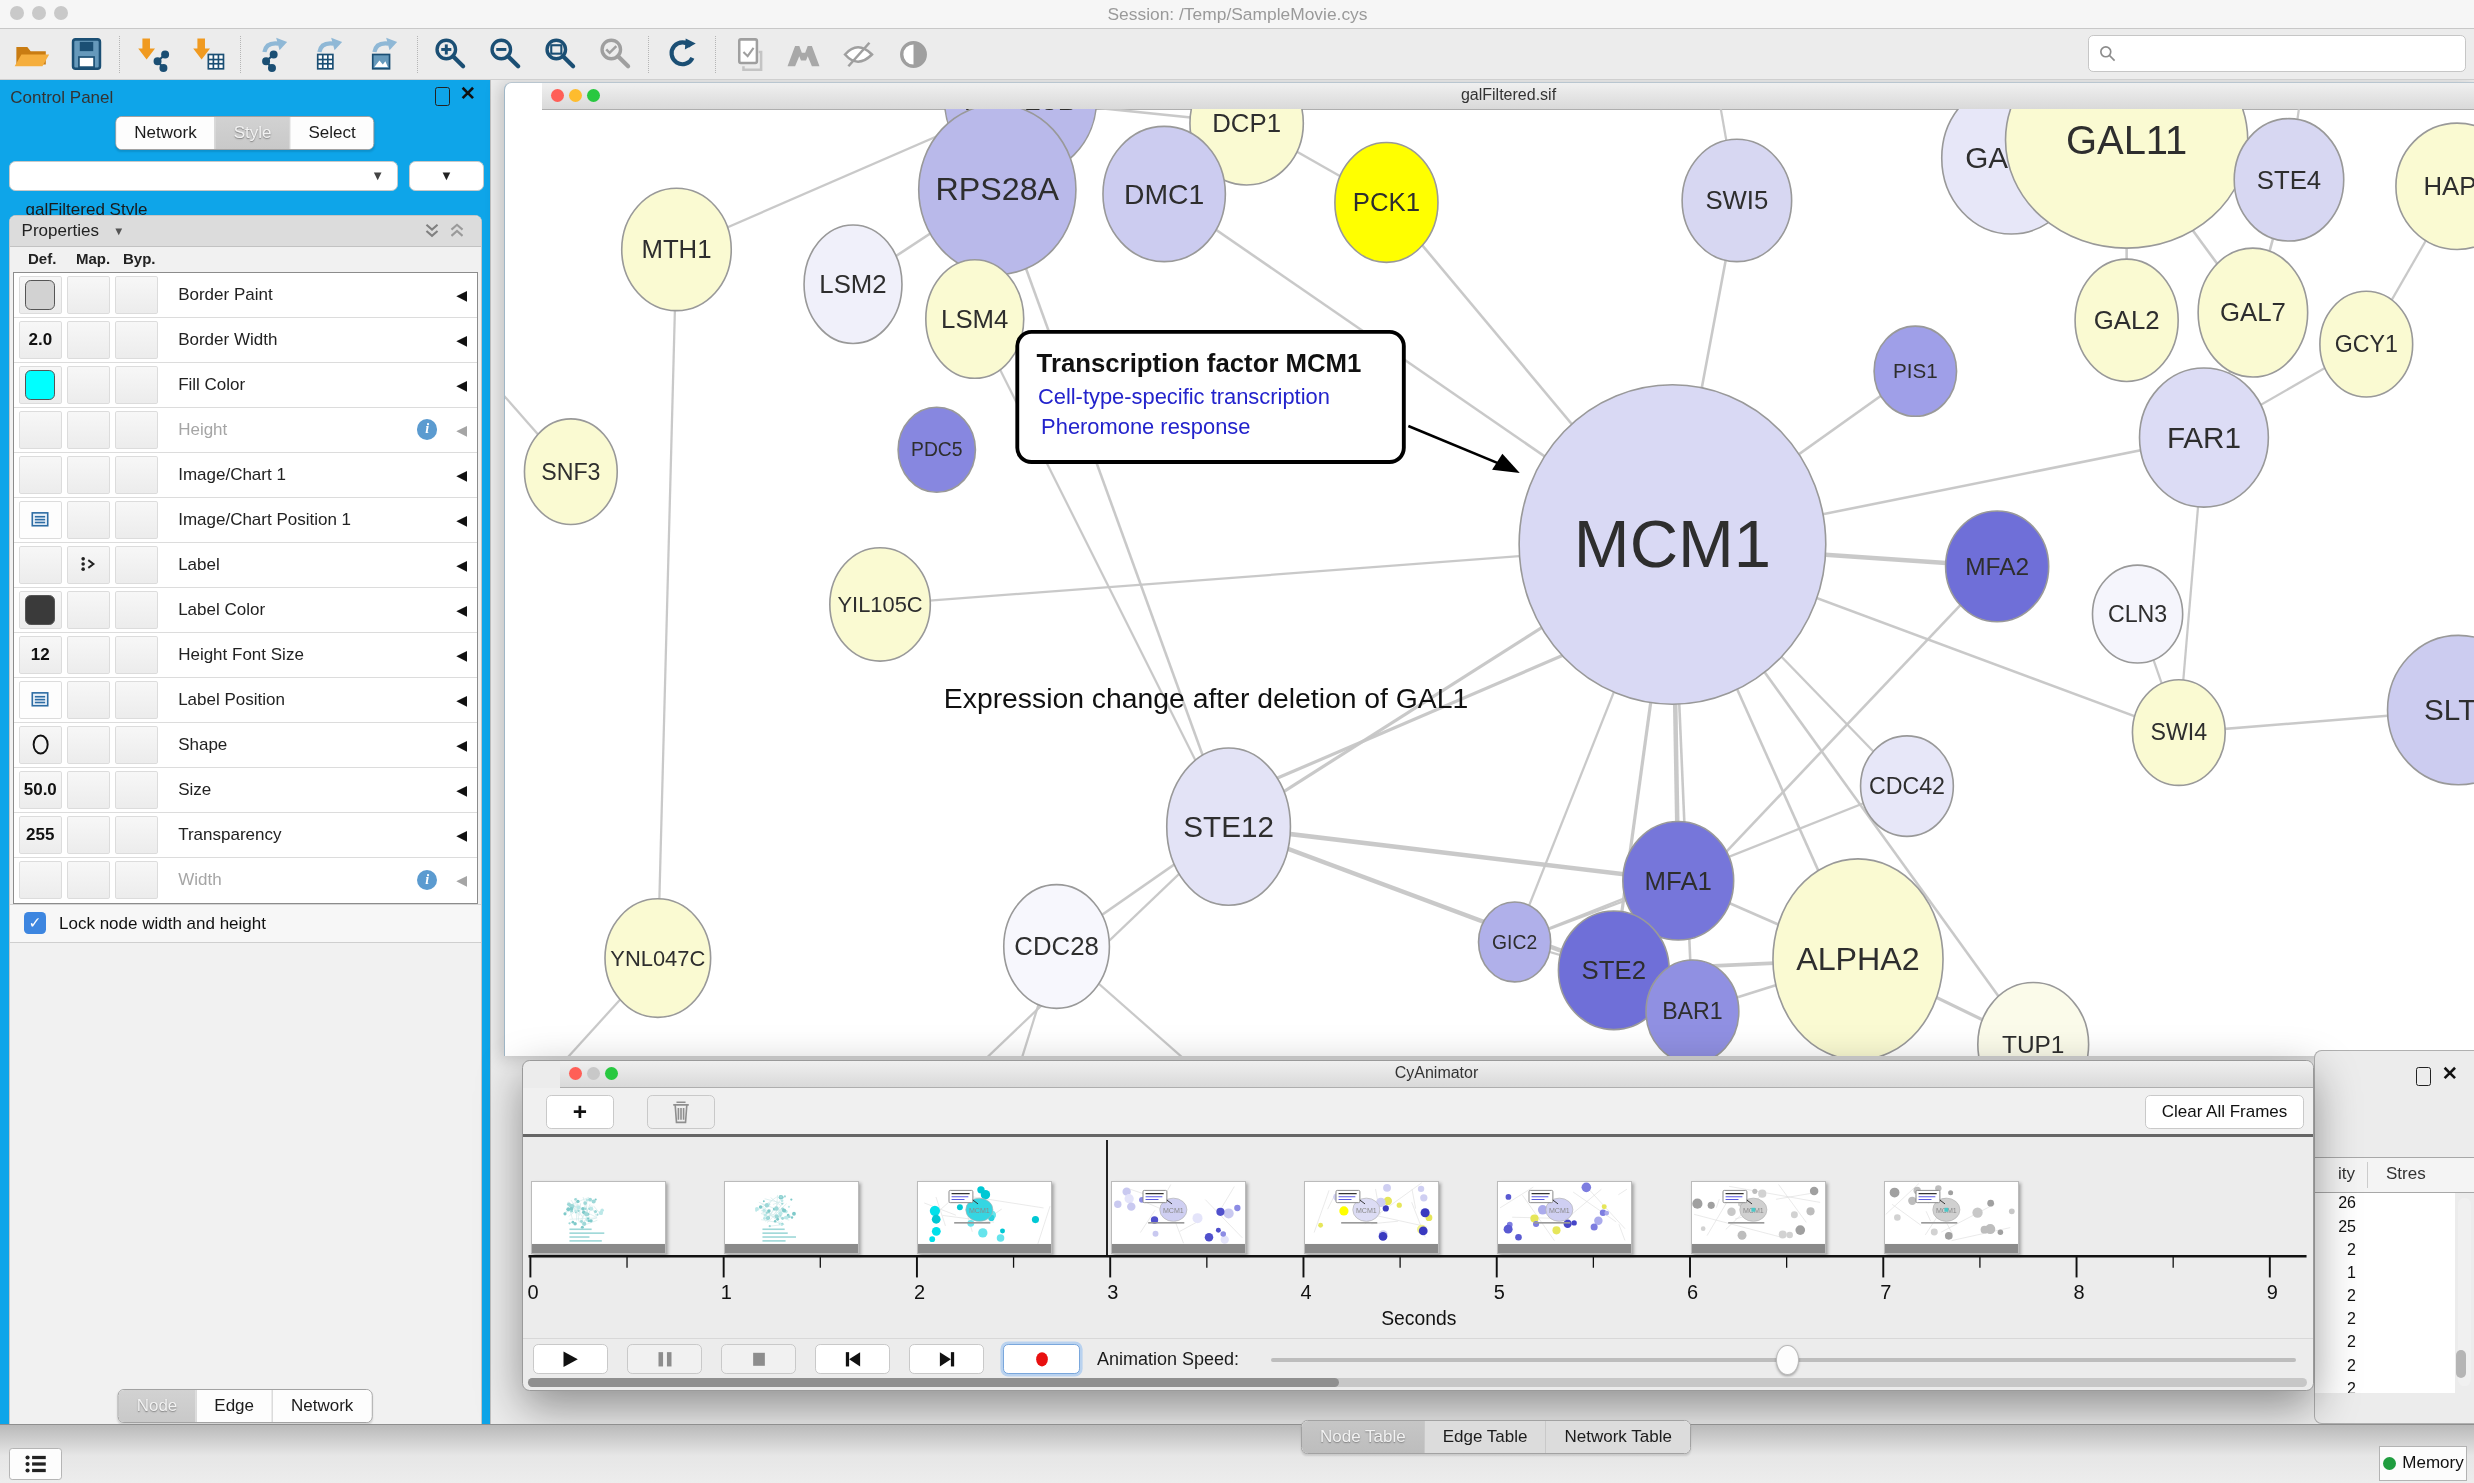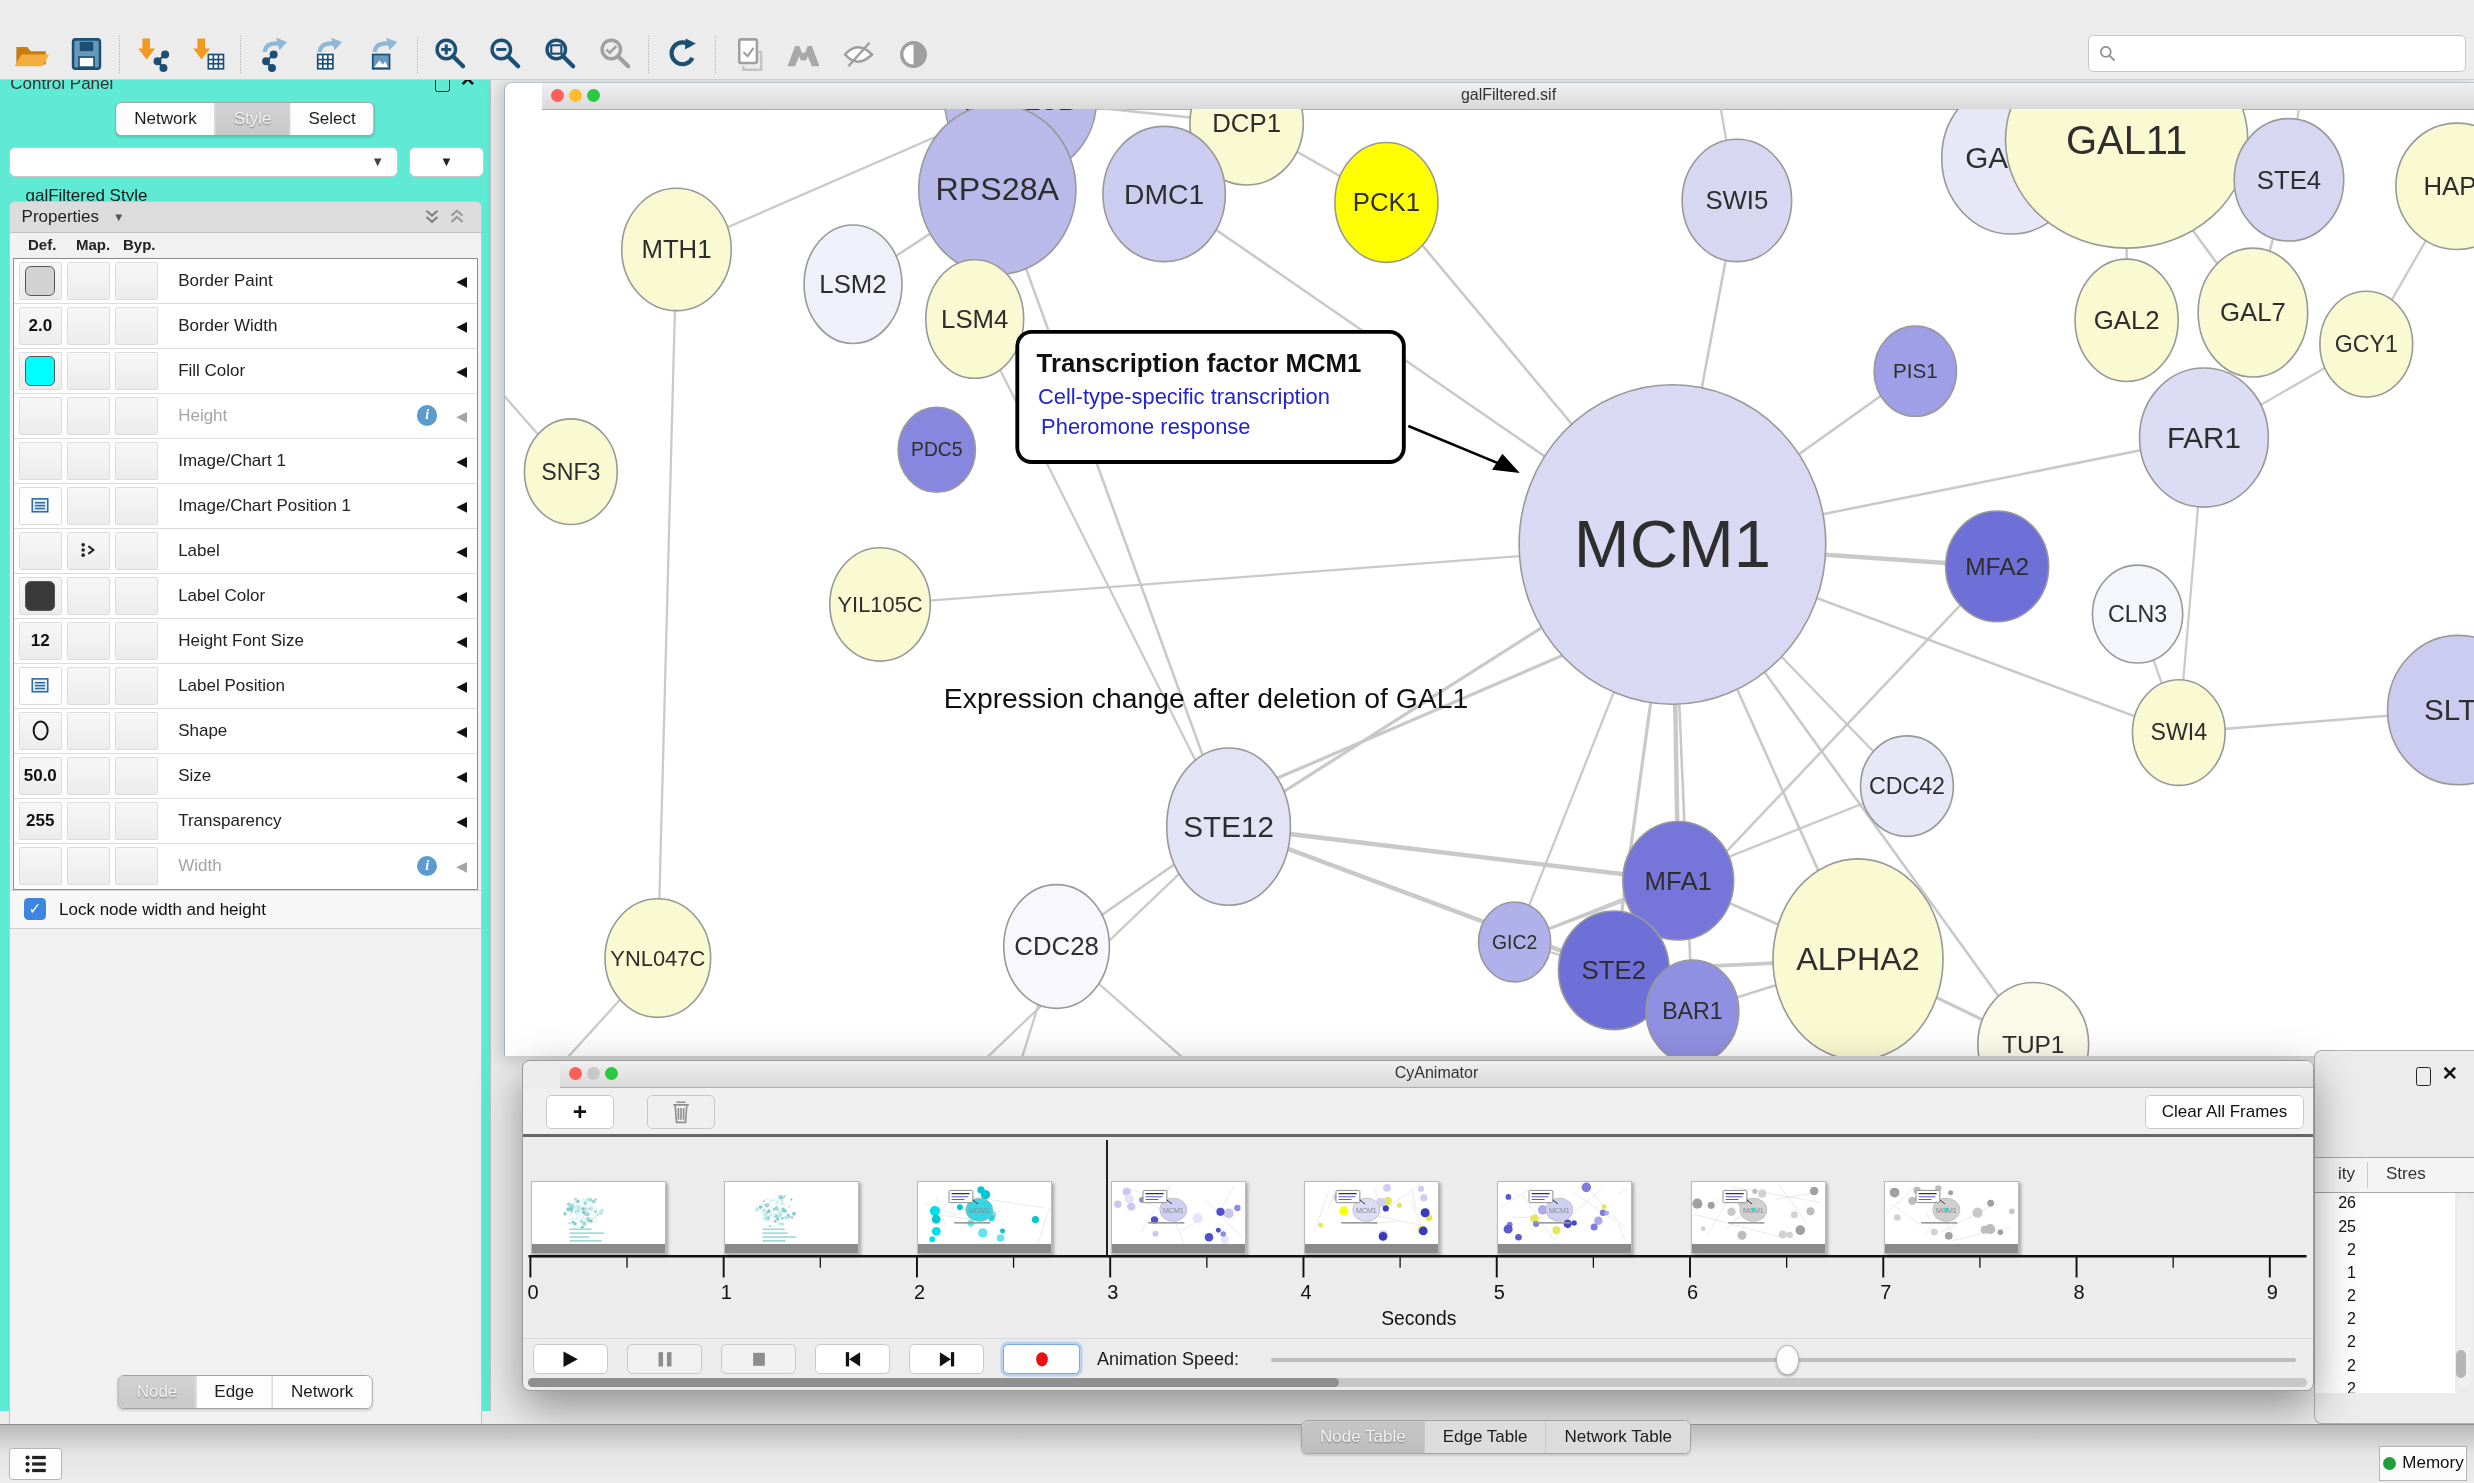--- a/index.html
+++ b/index.html
@@ -14,21 +14,21 @@
   #main-toolbar{position:absolute;left:0;top:30px;width:2475px;height:49px;background:#ececec;border-bottom:1.3px solid #cfcfcf;z-index:40;}
   #toolbar-icons{position:absolute;left:3.9px;top:2.6px;height:44px;display:flex;align-items:center;}
   .tb-btn{width:55px;height:41px;display:flex;align-items:center;justify-content:center;}
   .tb-btn svg{width:37px;height:37px;}
   .tb-sep{width:0;height:37px;border-left:1.9px dotted #b5b5b5;margin:0 5.2px;}
   #toolbar-search{position:absolute;right:9px;top:5.2px;width:376px;height:35px;background:#fff;border:1.3px solid #c6c6c6;border-radius:5.2px;display:flex;align-items:center;}
   #toolbar-search svg{width:22px;height:22px;margin-left:7.7px;flex:none;}
   #toolbar-search input{flex:1;border:none;outline:none;font-size:17px;height:28px;background:transparent;}
 
   
-  #control-panel{position:absolute;left:0;top:65px;width:491px;height:1346px;background:#5eead4;border-right:1.3px solid #bfbfbf;box-sizing:border-box;z-index:10;}
+  #control-panel{position:absolute;left:0;top:79px;width:491px;height:1346px;background:#0ea5e9;border-right:1.3px solid #bfbfbf;box-sizing:border-box;z-index:10;}
   #cp-title{position:absolute;left:10.3px;top:9px;font-size:17px;color:#333;}
   .float-box{position:absolute;width:13px;height:17px;border:1.9px solid #222;border-radius:2.6px;}
   .close-x{position:absolute;font-size:19.3px;font-weight:bold;color:#111;line-height:17px;}
   #cp-float{top:7.7px;right:40px;} #cp-close{top:6.4px;right:14px;}
 
   .pillgroup{position:absolute;display:flex;border:1.3px solid #a2a2a2;border-radius:6.4px;overflow:hidden;background:#fff;box-shadow:0 1.3px 1.9px rgba(0,0,0,.12);}
   .pill{padding:0 18px;font-size:17px;line-height:32px;background:#fdfdfd;color:#1c1c1c;border-left:1.3px solid #c9c9c9;white-space:nowrap;}
   .pill:first-child{border-left:none;}
   .pill.active{background:linear-gradient(#d2d2d2,#c9c9c9);color:#f2f2f2;text-shadow:0 1.3px 1.3px rgba(110,110,110,.85);}
   #cp-tabs{left:50%;transform:translateX(-50%);top:37px;}
@@ -110,20 +110,26 @@
   #list-btn{position:absolute;left:9px;top:23px;width:53px;height:32px;background:#fdfdfd;border:1.3px solid #b5b5b5;border-radius:3.2px;display:flex;align-items:center;justify-content:center;box-sizing:border-box;}
   #memory-btn{position:absolute;right:7.7px;top:20.6px;width:88px;height:35px;background:#fcfcfc;border:1.3px solid #b3b3b3;display:flex;align-items:center;justify-content:center;box-sizing:border-box;}
   #memory-dot{width:13px;height:13px;border-radius:50%;background:#1f9d3f;margin-right:6.4px;}
   #memory-label{font-size:17px;color:#111;}
 </style>
 </head>
 <body>
 
 <div id="root">
 
+  <div id="app-titlebar">
+    <span class="tl-dot" style="left:10.3px"></span>
+    <span class="tl-dot" style="left:32px"></span>
+    <span class="tl-dot" style="left:54px"></span>
+    <span id="app-title">Session: /Temp/SampleMovie.cys</span>
+  </div>
 
   <div id="main-toolbar">
     <div id="toolbar-icons">
         <div class="tb-btn">
           <svg viewBox="0 0 44 44">
             <path d="M4 13 h13 l4 5 h18 v16 h-35 z" fill="#c97c12"></path>
             <path d="M2 36 l8 -14 h33 l-8 14 z" fill="#f5ae3d"></path>
           </svg>
         </div>
         <div class="tb-btn">

